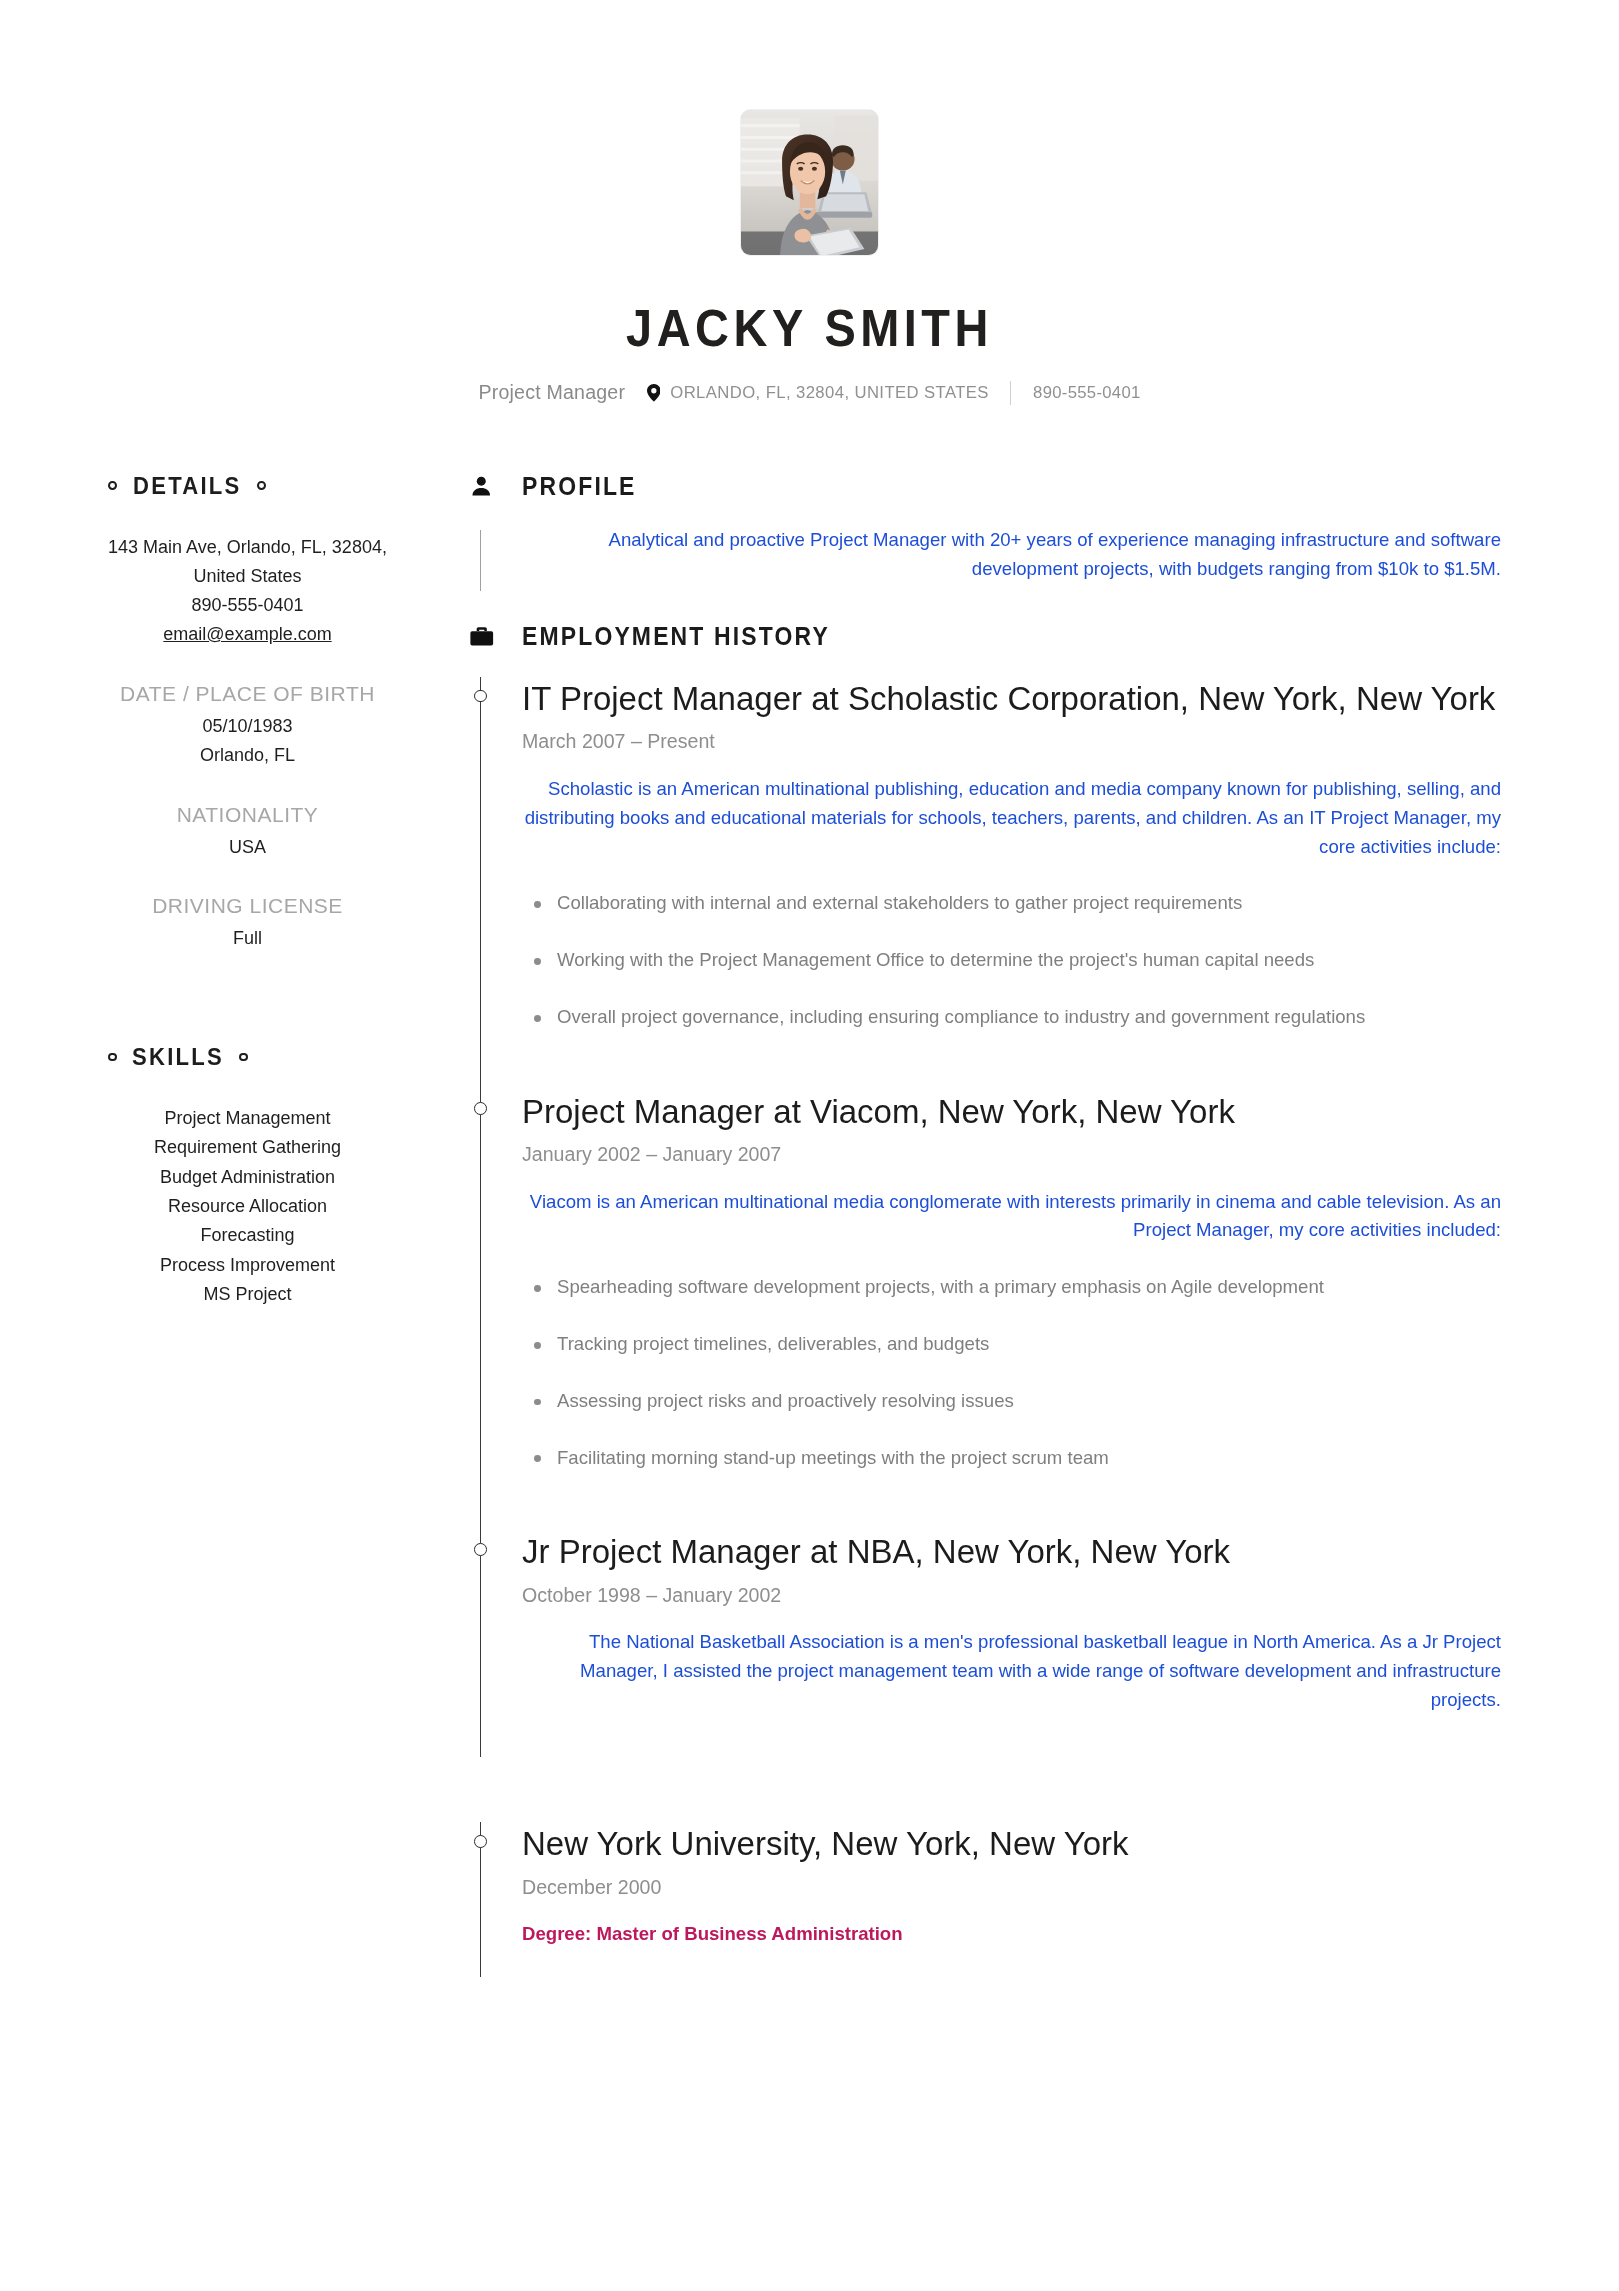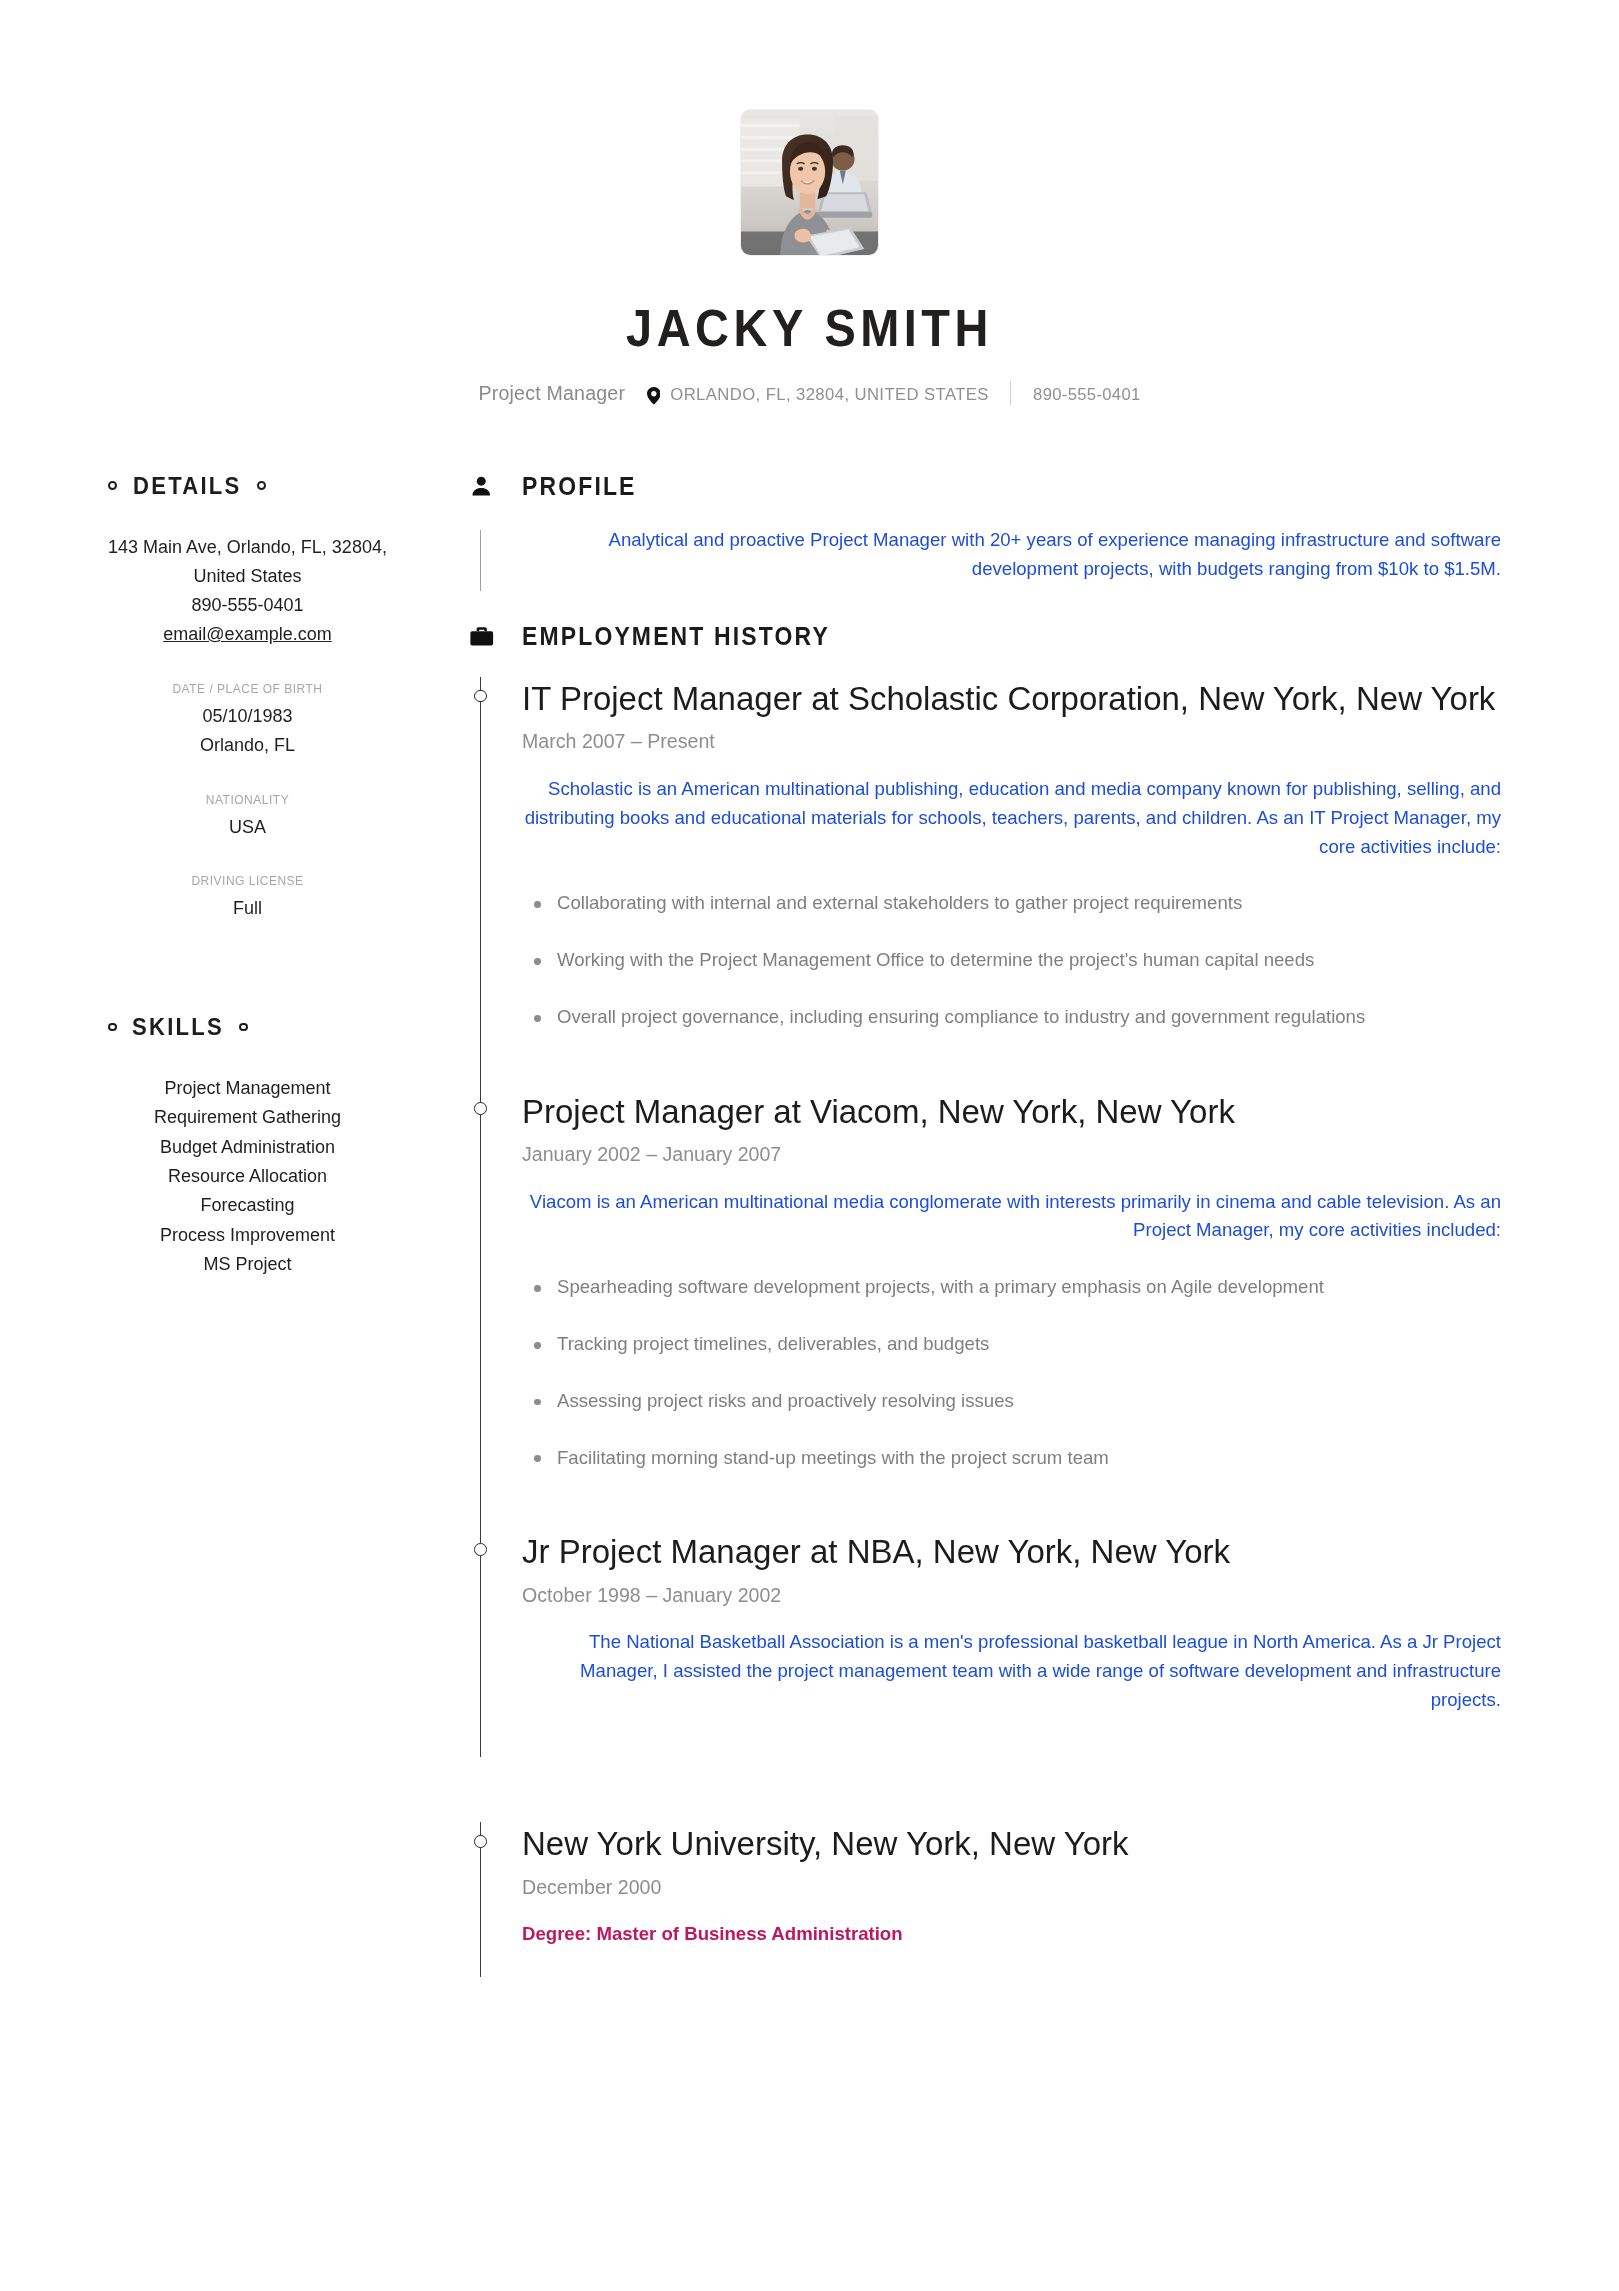--- a/index.html
+++ b/index.html
@@ -53,21 +53,21 @@
     letter-spacing: 4.9px;
     color: #22201f;
     line-height: 1.05;
     transform: scaleX(0.92);
   }
 
   .subline {
     margin-top: 25.5px;
     display: flex;
     justify-content: center;
-    align-items: flex-end;
+    align-items: center;
     gap: 0;
     color: #8d8d8d;
     font-size: 18.6px;
     letter-spacing: 0.2px;
   }
   .subline .role {
     font-size: 19.6px;
     color: #8a8a8a;
     margin-right: 21.6px;
   }
@@ -142,21 +142,21 @@
     color: #1f1f1f;
   }
   .side-text a,
   .side-text .email {
     color: #1f1f1f;
     text-decoration: underline;
   }
 
   .side-block { margin-top: 33px; }
   .side-label {
-    font-size: 12px;
+    font-size: 21px;
     letter-spacing: 0.5px;
     color: #a7a7a7;
     margin-bottom: 5.9px;
   }
   .side-value {
     font-size: 18px;
     line-height: 1.6;
     color: #1f1f1f;
   }
 

